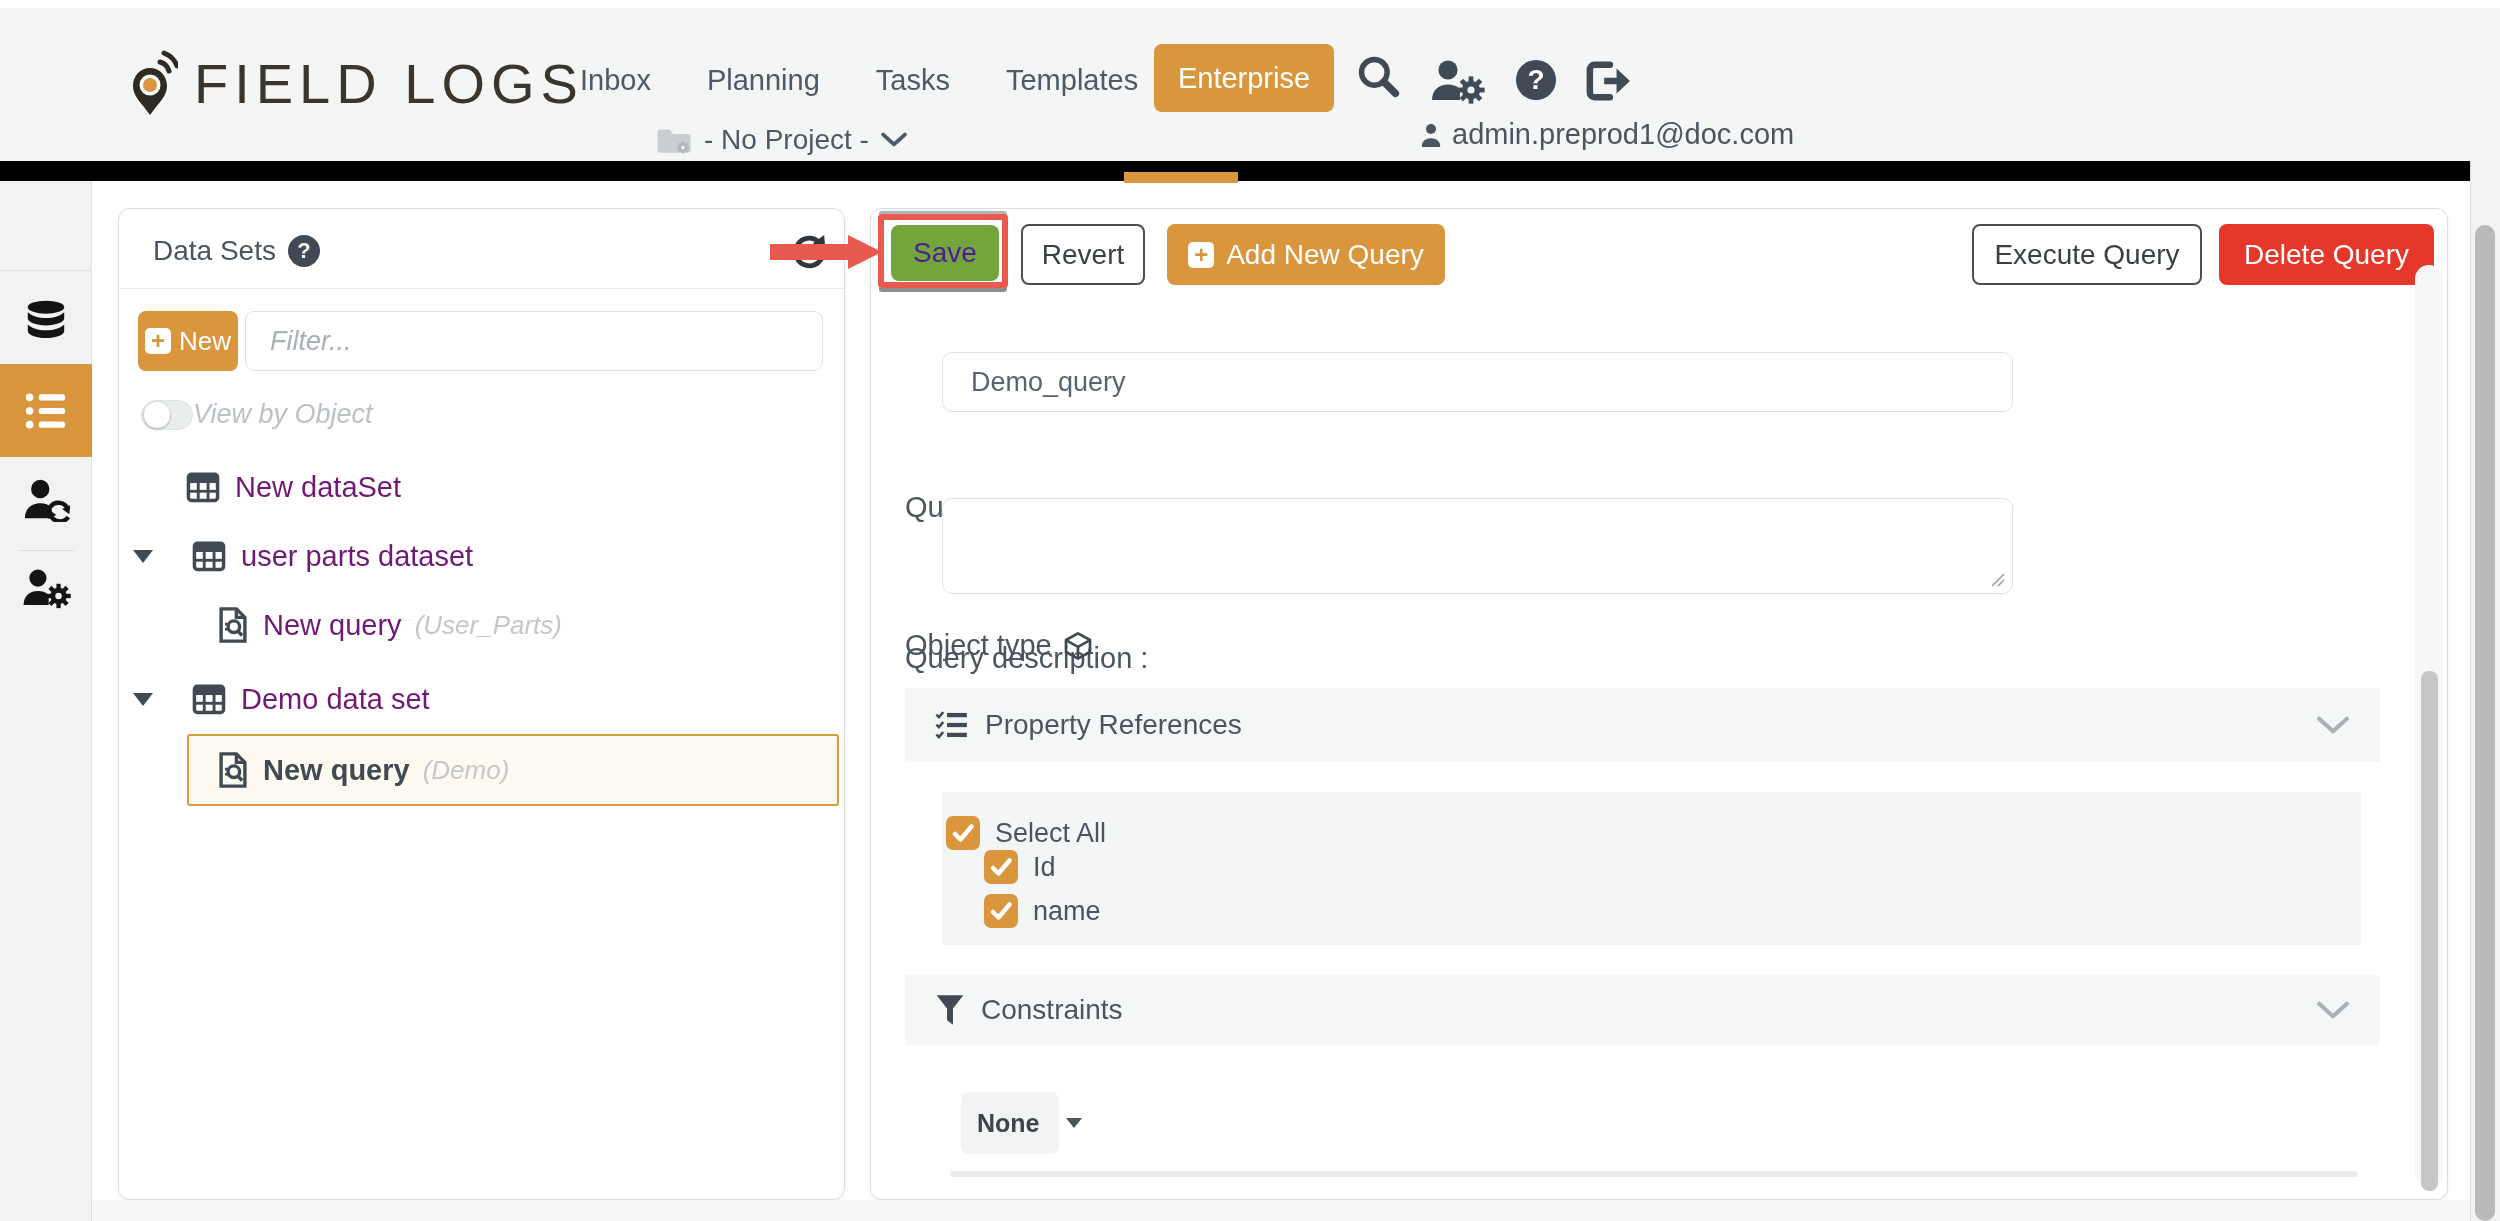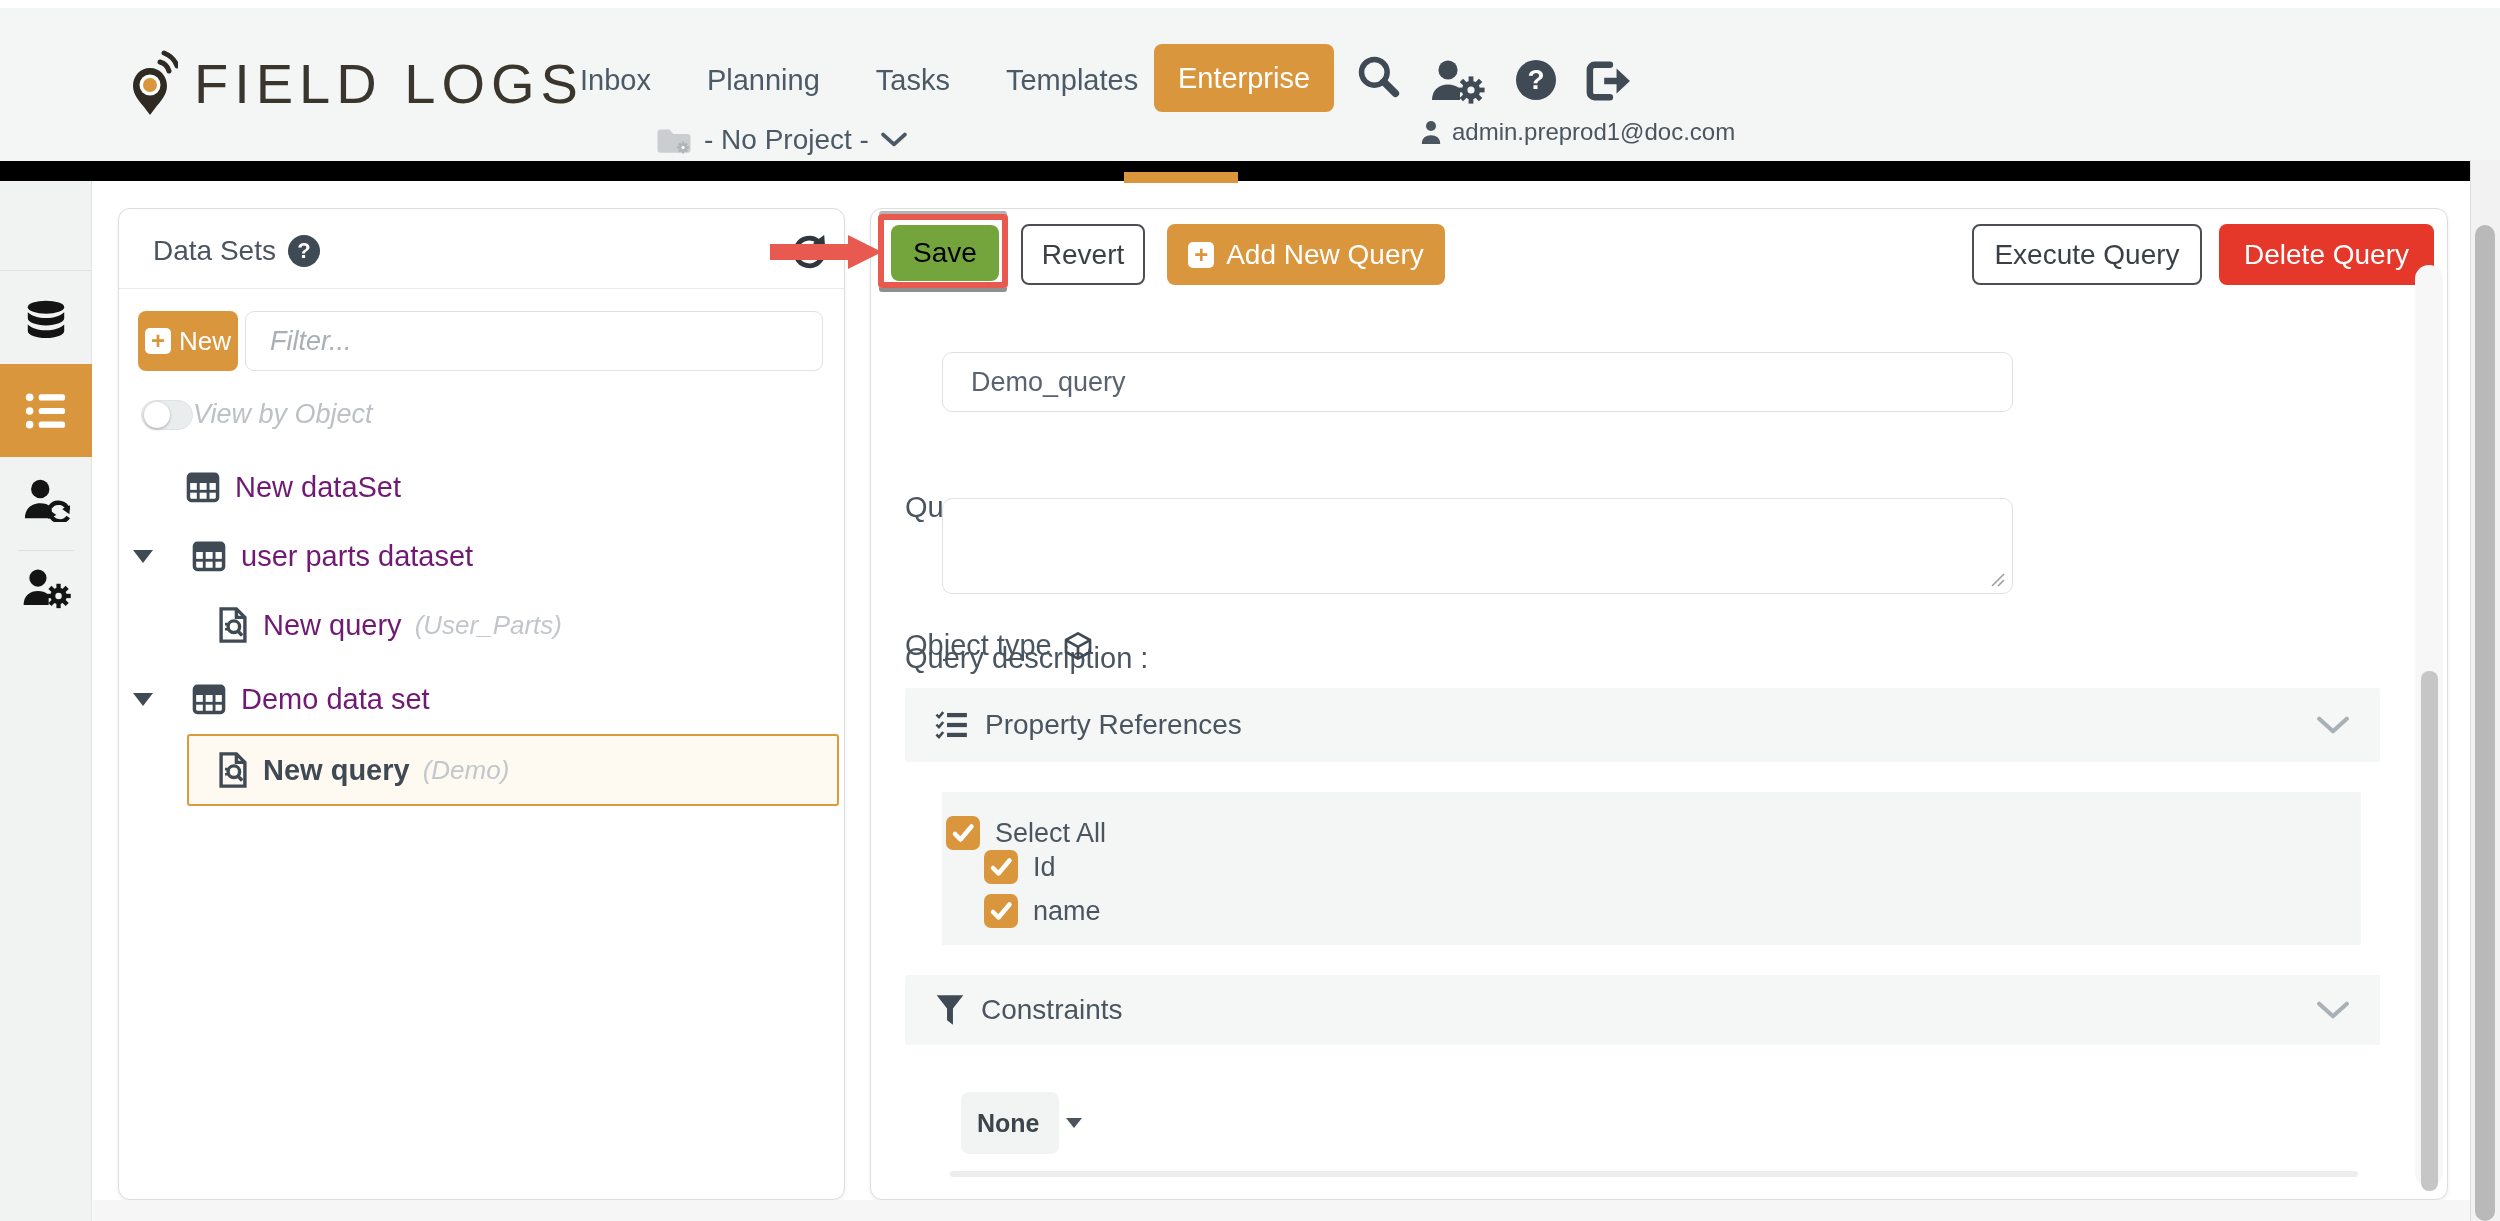--- a/index.html
+++ b/index.html
@@ -18,21 +18,21 @@
     background:#d9963c; color:#fff; font-size:29px; border-radius:8px;
     display:flex; align-items:center; justify-content:center; }
   .hicon { position:absolute; display:flex; align-items:center; justify-content:center; }
   .hicon.search  { left:1356px; top:46px; }
   .hicon.usergear{ left:1428px; top:48px; }
   .hicon.help    { left:1514px; top:50px; }
   .hicon.logout  { left:1585px; top:52px; }
   .project-row { position:absolute; left:656px; top:116px; display:flex; align-items:center; gap:12px;
     font-size:28px; color:#4b5a66; }
   .email-row { position:absolute; left:1420px; top:110px; display:flex; align-items:center; gap:10px;
-    font-size:24px; color:#4a5560; }
+    font-size:29px; color:#4a5560; }
   
   .black-bar { position:absolute; left:0; top:161px; width:2470px; height:20px; background:#000; }
   .tab-indicator { position:absolute; left:1124px; top:172px; width:114px; height:11px; background:#d9963c; }
   
   .rail { position:absolute; left:0; top:181px; width:92px; height:1040px; background:#f1f2f2; border-right:1px solid #e3e4e4; }
   .rail .div1 { position:absolute; left:0; top:89px; width:100%; border-top:1px solid #e0e0e0; }
   .rail .div2 { position:absolute; left:18px; top:369px; width:56px; border-top:1px solid #dedede; }
   .rail-ic { position:absolute; left:0; width:92px; display:flex; justify-content:center; }
   .rail-ic.db   { top:117px; }
   .rail-ic.sync { top:295px; }
@@ -70,21 +70,21 @@
     border-top:13px solid #3f4a54; margin-right:24px; }
   .row-nds  { left:65px;  top:256px; }
   .row-upd  { left:14px;  top:325px; }
   .row-nq1  { left:97px;  top:394px; }
   .row-dds  { left:14px;  top:468px; }
   .sel-box { position:absolute; left:68px; top:525px; width:652px; height:72px; background:#fffaf1;
     border:2px solid #dc9a3e; border-radius:3px; display:flex; align-items:center; gap:13px; padding-left:27px; }
   
   .btn { position:absolute; display:flex; align-items:center; justify-content:center; border-radius:8px;
     font-size:28px; cursor:pointer; white-space:nowrap; }
-  .btn-save   { left:20px;   top:16px; width:108px; height:56px; background:#74a53d; color:#000000; }
+  .btn-save   { left:20px;   top:16px; width:108px; height:56px; background:#74a53d; color:#4c1d95; }
   .btn-revert { left:150px;  top:15px; width:124px; height:61px; background:#fff; color:#3a4045; border:2px solid #4b4f54; }
   .btn-addq   { left:296px;  top:15px; width:278px; height:61px; background:#d9963c; color:#fff; gap:12px; }
   .btn-exec   { left:1101px; top:15px; width:230px; height:61px; background:#fff; color:#3a4045; border:2px solid #4b4f54; }
   .btn-del    { left:1348px; top:15px; width:215px; height:61px; background:#e6372b; color:#fff; }
   .fld-label { position:absolute; left:34px; font-size:29px; color:#4a5560; }
   .lbl-qname { top:282px; }
   .lbl-qdesc { top:433px; }
   .inp-qname { position:absolute; left:71px; top:143px; width:1071px; height:60px; border:1px solid #dfe1e2;
     border-radius:10px; font-size:27px; color:#596470; padding:0 28px; outline:none;
     font-family:"Liberation Sans", sans-serif; background:#fff; }

